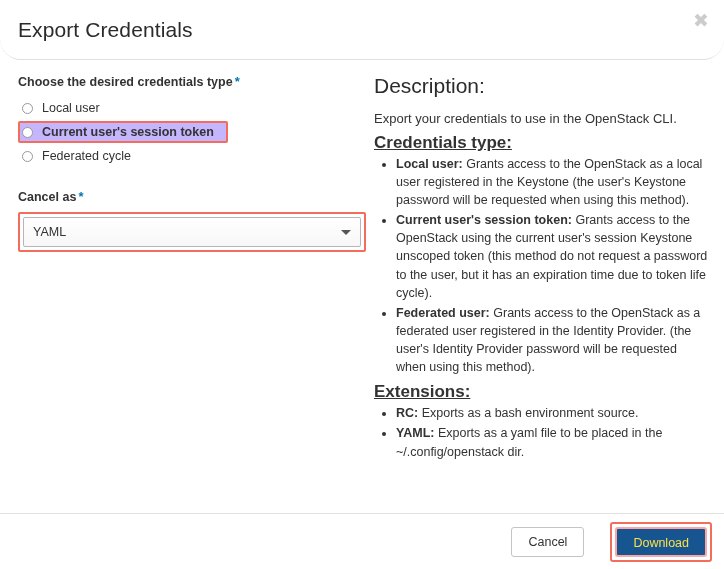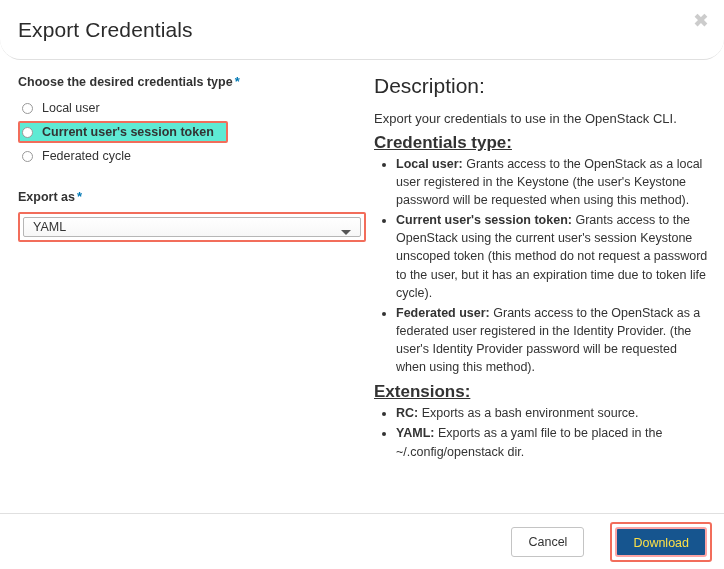--- a/index.html
+++ b/index.html
@@ -83,21 +83,21 @@
     align-items: center;
     height: 22px;
     margin-bottom: 2px;
     padding: 1px 4px 1px 2px;
     width: fit-content;
     border: 2px solid transparent;
     border-radius: 2px;
   }
   .radio-row.highlight {
     border-color: #f26d5b;
-    background: #5eead4;
+    background: #c4b5fd;
     padding-right: 12px;
   }
   .radio-mark {
     width: 11px; height: 11px;
     border: 1px solid #999999;
     border-radius: 50%;
     background: #ffffff;
     margin-right: 9px;
     flex: 0 0 11px;
   }
@@ -110,21 +110,21 @@
   
   .select-label { margin-top: 22px; }
   .select-wrap {
     border: 2px solid #f26d5b;
     border-radius: 2px;
     padding: 3px;
     width: 348px;
   }
   .select-box {
     position: relative;
-    height: 20px;
+    height: 30px;
     border: 1px solid #b6b6b6;
     border-radius: 2px;
     background: linear-gradient(#ffffff, #f7f7f7);
     display: flex;
     align-items: center;
     padding: 0 28px 0 9px;
     font-size: 12.5px;
     color: #333333;
   }
   .caret {
@@ -233,21 +233,21 @@
         </div>
 
         <div class="radio-row">
           <span class="radio-mark"></span>
           <span class="radio-label">Federated cycle</span>
         </div>
 
       </div>
 
       <div class="field-label select-label">
-        <span>Export as</span><span class="req">*</span>
+        <span>Cancel as</span><span class="req">*</span>
       </div>
 
       <div class="select-wrap">
         <div class="select-box">
           <span>YAML</span>
           <span class="caret"></span>
         </div>
       </div>
 
     </div>

